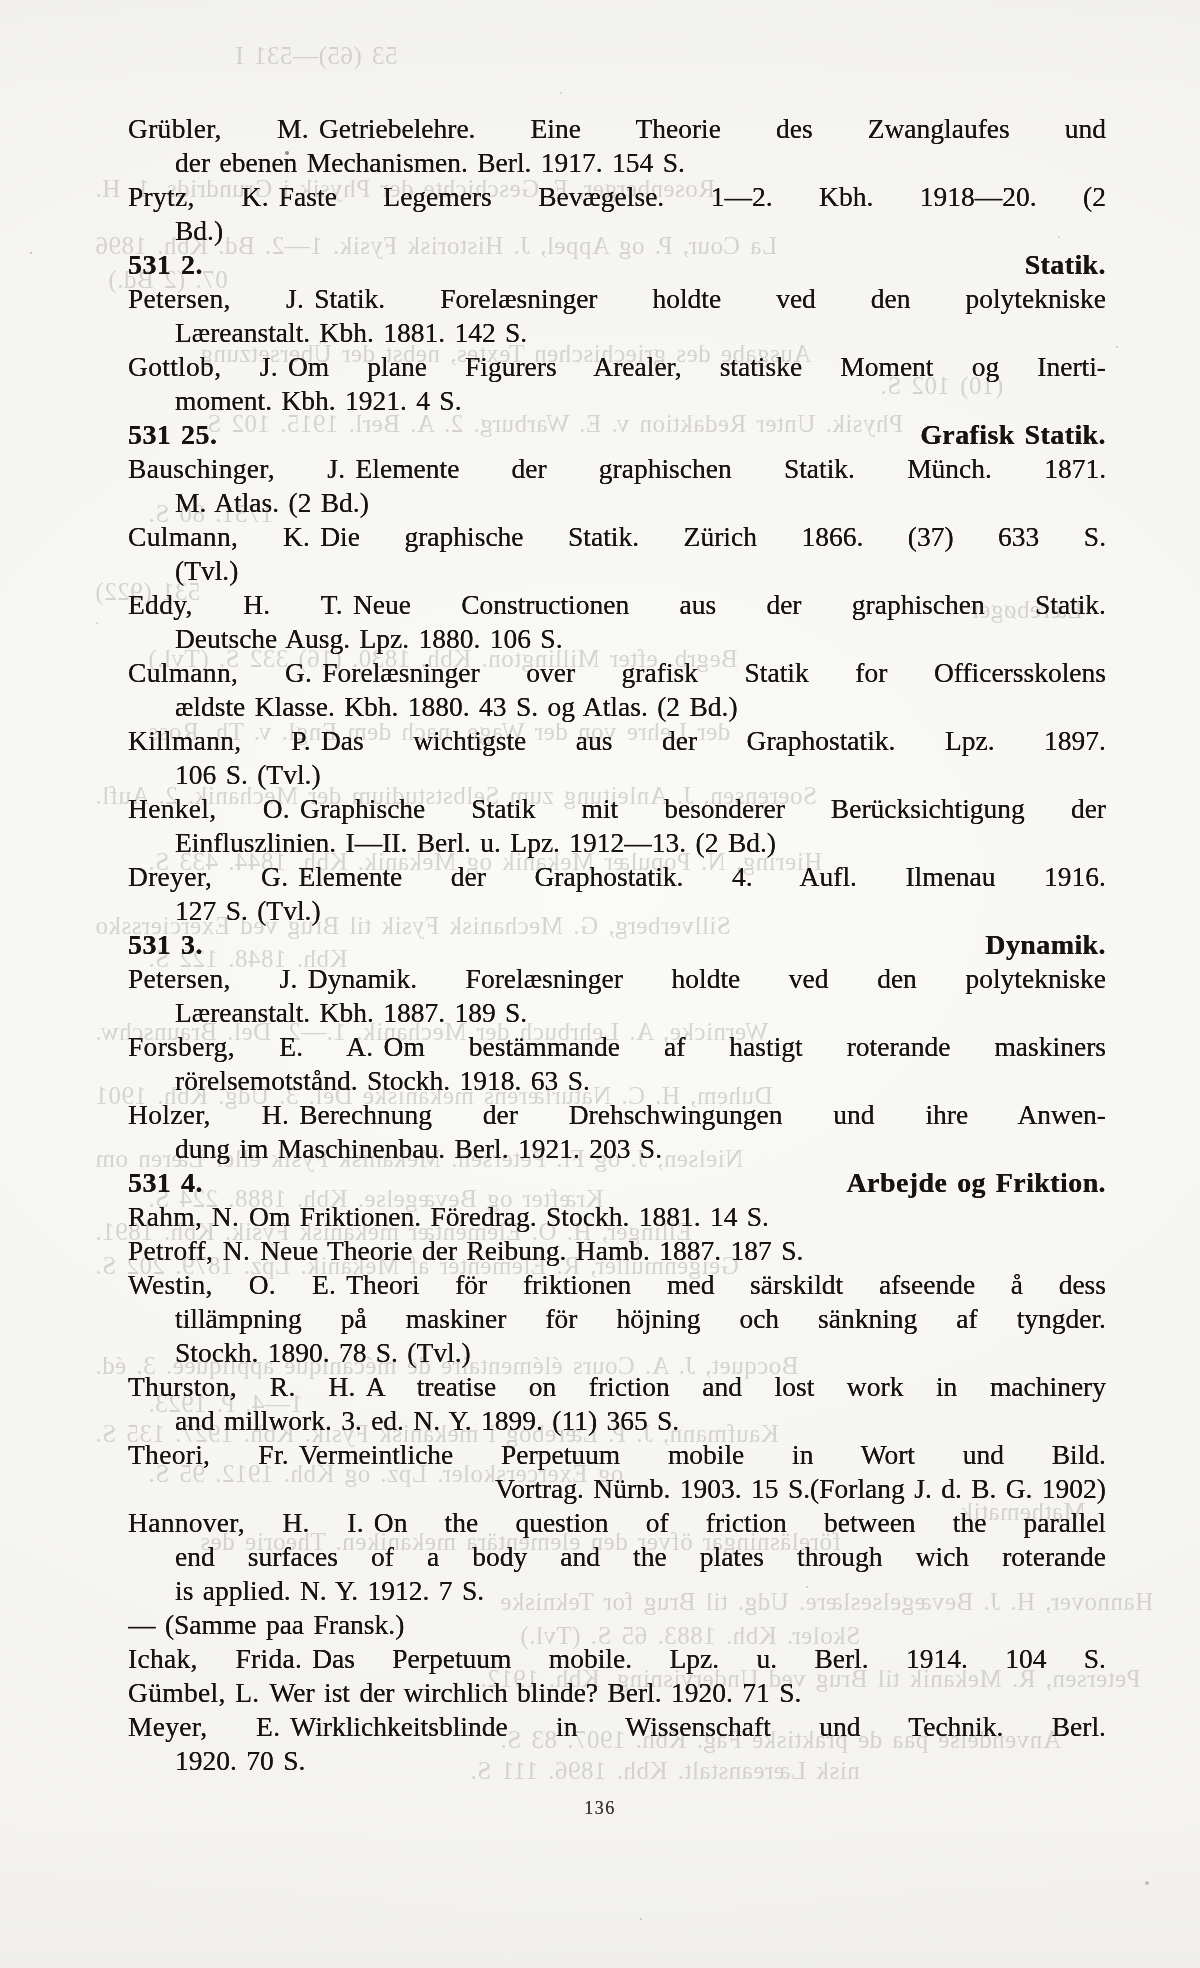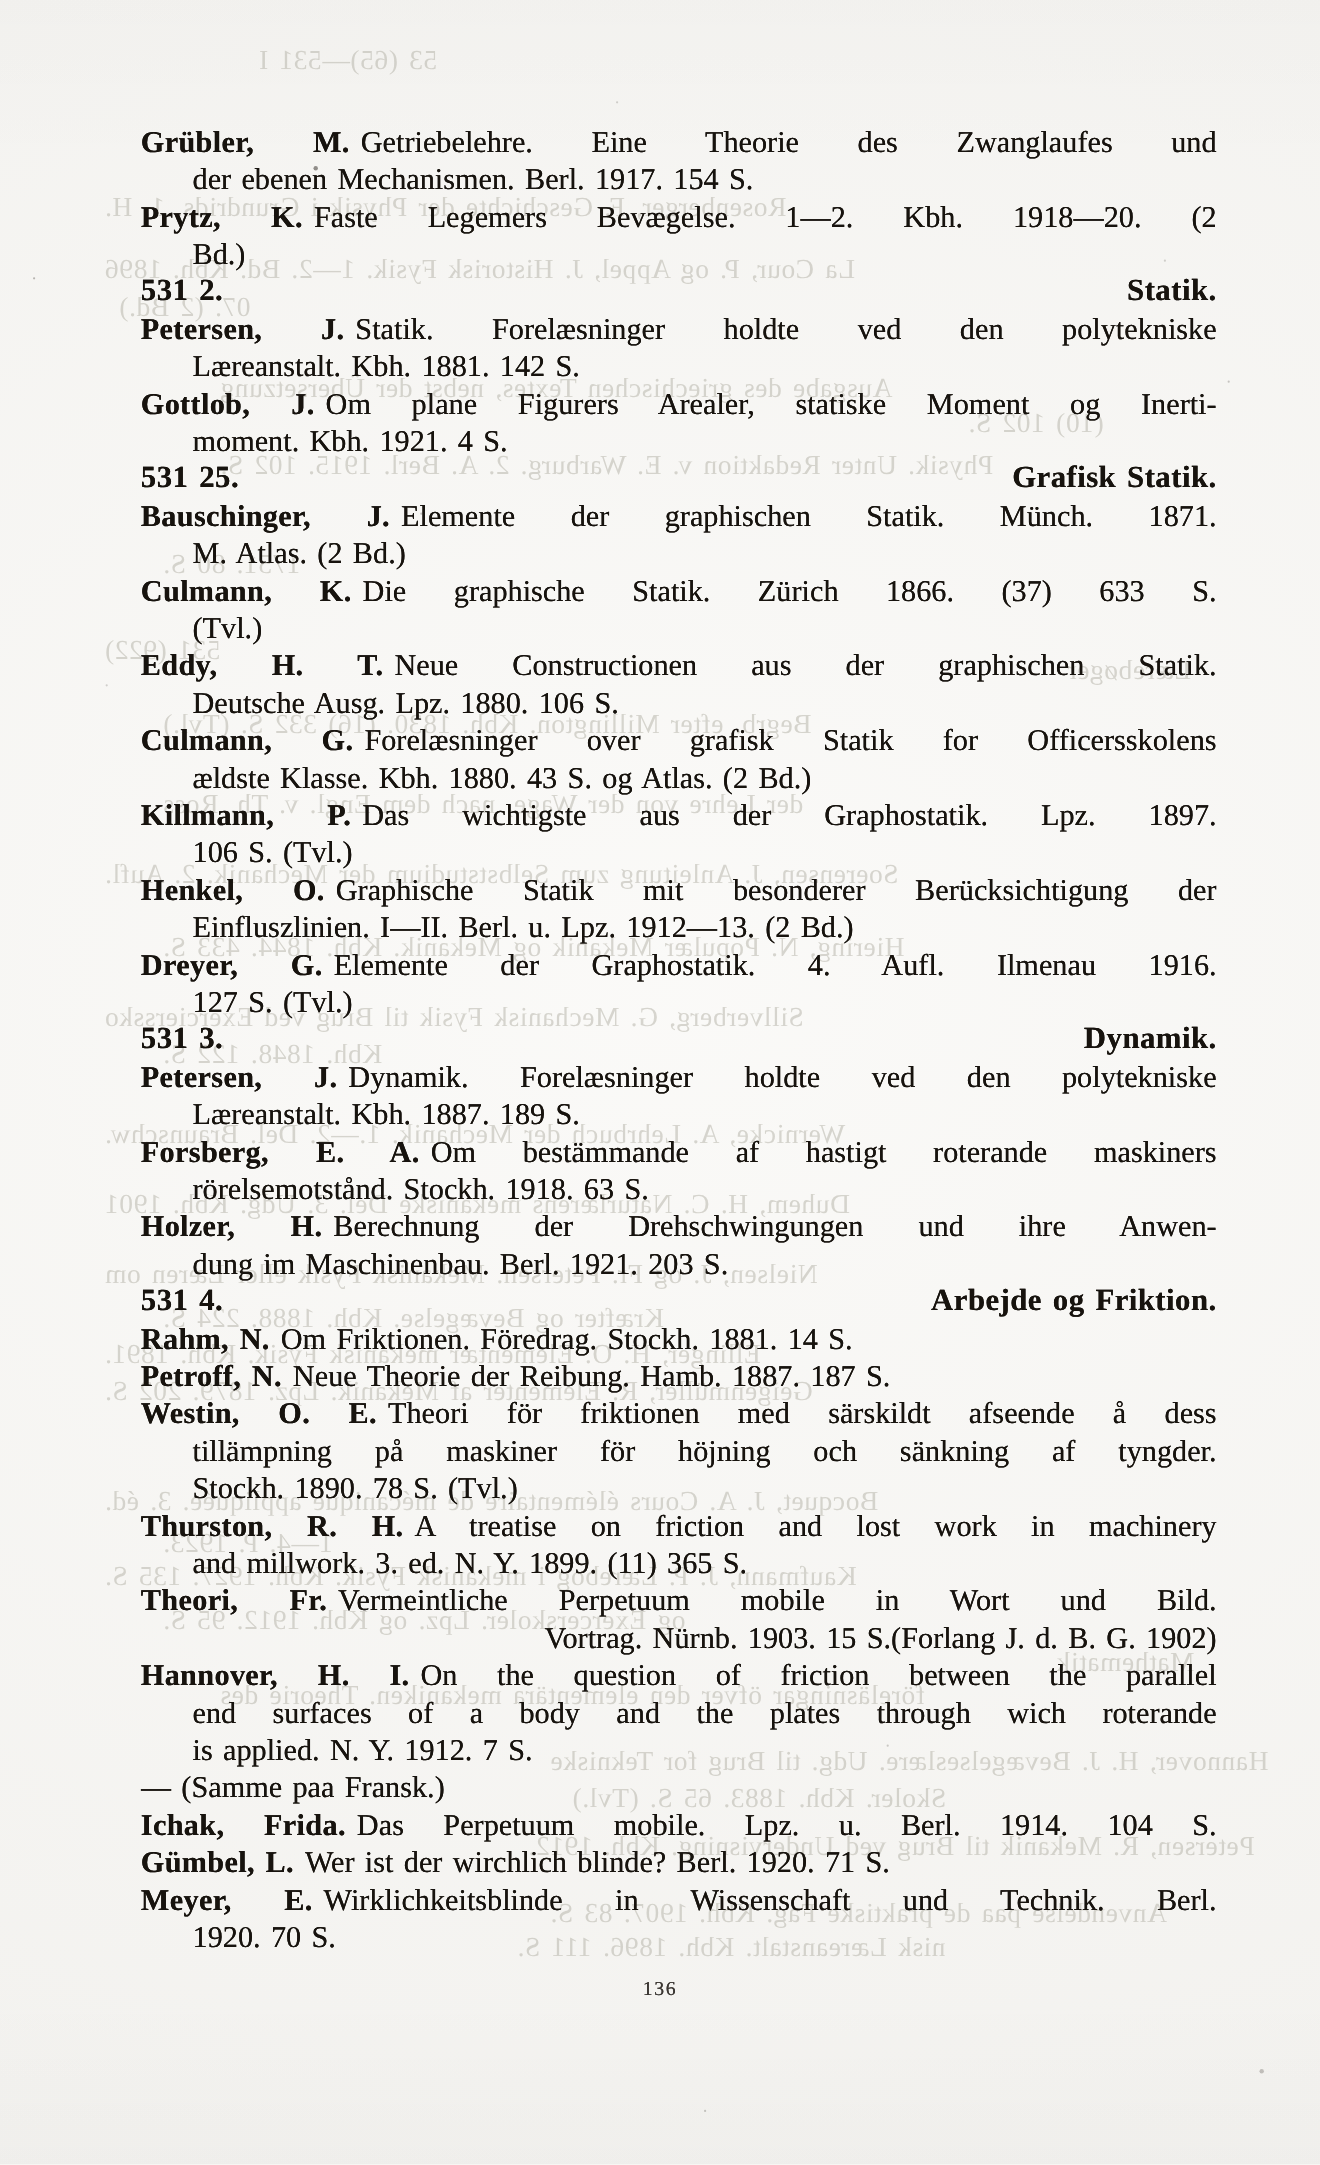--- a/index.html
+++ b/index.html
@@ -40,21 +40,21 @@
     position:absolute;left:128px;top:112px;width:978px;z-index:2;
     color:var(--ink,#17130e);font-size:27.5px;word-spacing:2.5px;
     text-shadow:0 0 .4px currentColor;
   }
   .entry{margin:0;}
   .line{height:34px;line-height:34px;overflow:hidden;}
   .line.j{text-align:justify;}
   .line.j::after{content:"";display:inline-block;width:100%;height:0;vertical-align:top;}
   .line.ind{padding-left:47px;}
   .line.split{display:flex;justify-content:flex-end;}
-  .name{font-weight:bold;margin-right:10px;letter-spacing:.3px;}
+  .name{font-weight:normal;margin-right:10px;letter-spacing:.3px;}
   .heading{display:flex;justify-content:space-between;height:34px;line-height:34px;
     font-weight:bold;font-size:28px;letter-spacing:.4px;}
   .page-number{
     position:absolute;left:0;top:1798px;width:100%;z-index:2;text-align:center;
     font-size:18px;color:#3b3733;letter-spacing:1.5px;text-shadow:0 0 .4px currentColor;
   }
 </style>
 </head>
 <body>
 

